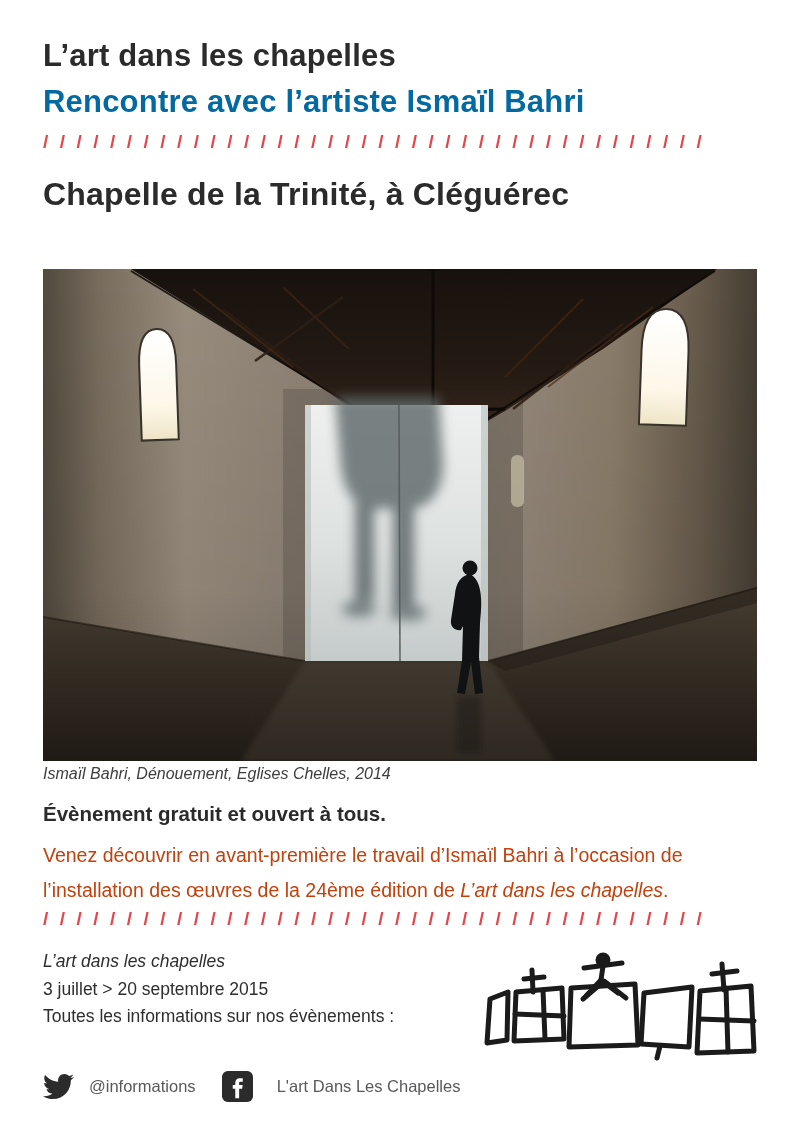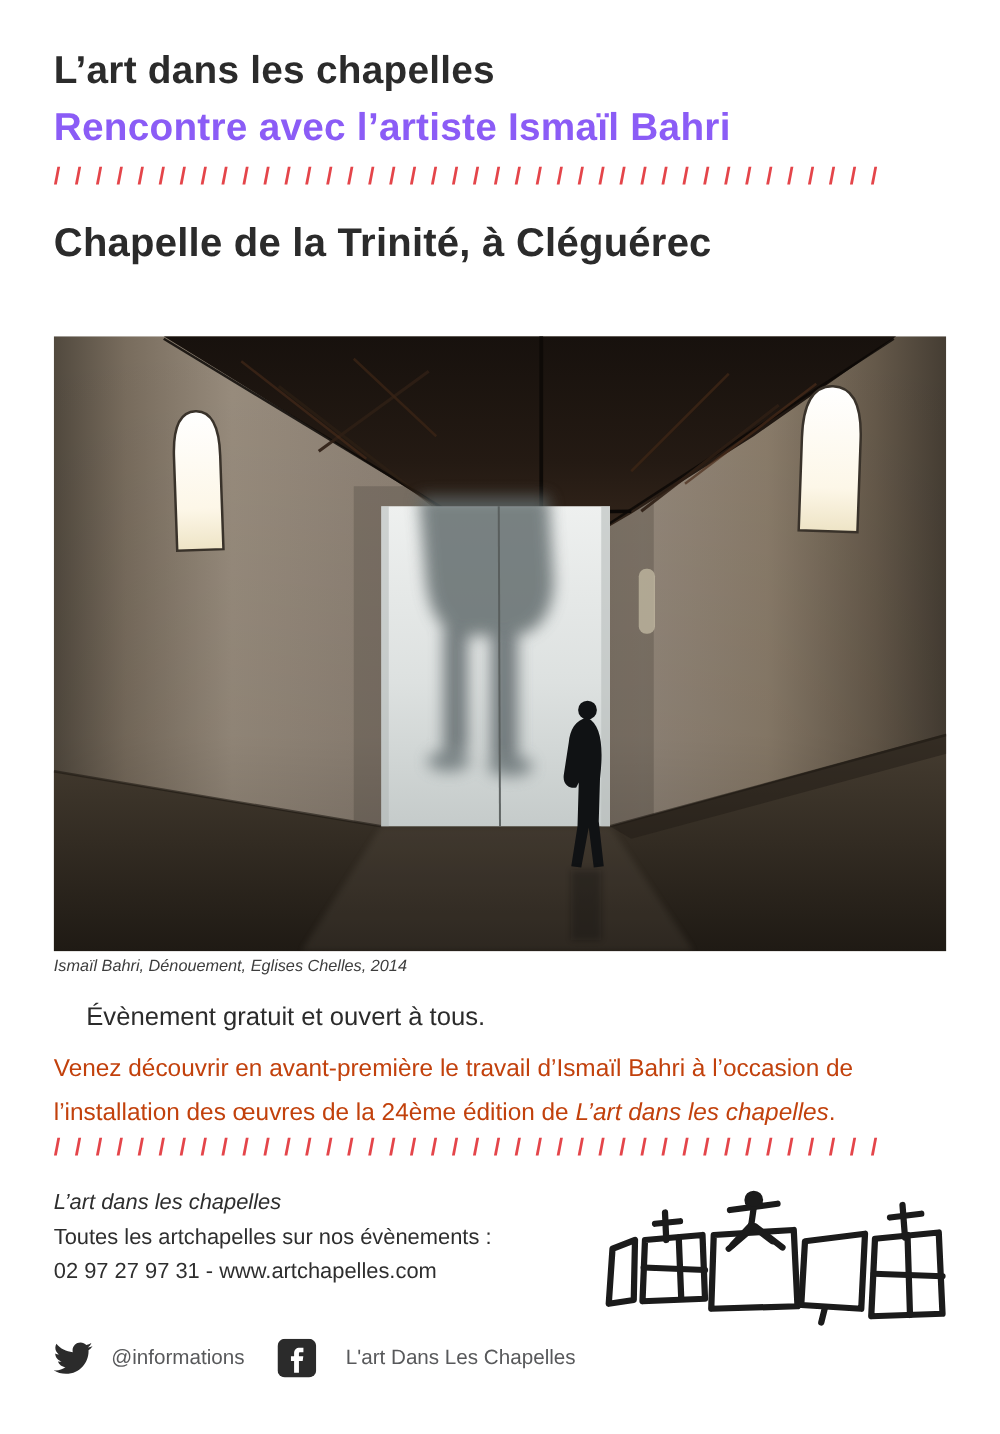--- a/index.html
+++ b/index.html
@@ -1,31 +1,31 @@
 <!DOCTYPE html>
 <html><head>
 <meta charset="utf-8">
 <style>
   html,body{margin:0;padding:0;background:#ffffff;}
   body{width:800px;height:1147px;font-family:"Liberation Sans",sans-serif;color:#2b2b2b;}
   .poster{position:relative;width:800px;height:1147px;background:#fff;overflow:hidden;}
   .abs{position:absolute;}
   .title{top:38px;left:43px;font-size:31px;font-weight:bold;letter-spacing:.2px;}
-  .subtitle{top:84px;left:43px;font-size:31px;font-weight:bold;color:#8b5cf6;letter-spacing:.2px;}
+  .subtitle{top:84px;left:43px;font-size:31px;font-weight:bold;color:#0369a1;letter-spacing:.2px;}
   .slashes{left:43px;width:718px;font-size:19px;font-weight:bold;color:#e4454a;
            letter-spacing:3.1px;white-space:nowrap;overflow:hidden;}
   .slashes.d1{top:131px;}
   .slashes.d2{top:908px;}
   .venue{left:43px;font-size:32px;font-weight:bold;letter-spacing:.2px;}
   .v1{top:176px;}
   .v2{top:215px;}
   .photo{top:269px;left:43px;width:714px;height:492px;line-height:0;}
   .photo svg{width:714px;height:492px;display:block;}
-  .caption{top:765px;left:43px;font-size:13px;font-style:italic;color:#3d3d3d;text-align:right;}
-  .note{top:802px;left:43px;font-size:20.5px;font-weight:normal;margin-left:26px;}
+  .caption{top:765px;left:43px;font-size:16px;font-style:italic;color:#3d3d3d;text-align:right;}
+  .note{top:802px;left:43px;font-size:20.5px;font-weight:bold;}
   .para{top:838px;left:43px;width:718px;font-size:19.5px;line-height:35px;color:#c2410c;}
   .para .it{font-style:italic;}
   .fblock{top:948px;left:43px;font-size:17.5px;line-height:27.5px;color:#2e2e2e;}
   .fblock .it{font-style:italic;}
   .logo{top:951px;left:483px;width:277px;height:118px;line-height:0;}
   .social{top:1066px;left:40px;height:40px;display:flex;align-items:center;font-size:16.5px;color:#58595b;}
   .social .handle{margin-left:12px;}
   .social .fb{margin-left:26px;}
   .social .fbname{margin-left:24px;}
 </style>
@@ -147,22 +147,22 @@
   <div class="abs caption">Ismaïl Bahri, Dénouement, Eglises Chelles, 2014</div>
 
   <div class="abs note">Évènement gratuit et ouvert à tous.</div>
 
   <div class="abs para"><span>Venez découvrir en avant-première le travail d’Ismaïl Bahri à l’occasion de l’installation des œuvres de la 24ème édition de </span><span class="it">L’art dans les chapelles</span><span>.</span></div>
 
   <div class="abs slashes d2">/ / / / / / / / / / / / / / / / / / / /  / / / / / / / / / / / / / / / / / / / /</div>
 
   <div class="abs fblock">
     <div class="it">L’art dans les chapelles</div>
-    <div>Toutes les artchapelles sur nos évènements :</div>
-    <div>02 97 27 97 31 - www.artchapelles.com</div>
+    <div>3 juillet &gt; 20 septembre 2015</div>
+    <div>Toutes les informations sur nos évènements :</div>
   </div>
 
   <div class="abs logo">
     <svg viewBox="0 0 277 118">
       <g fill="none" stroke="#1b1b1b" stroke-width="5" stroke-linecap="round" stroke-linejoin="round">
         <path d="M7,48 L25,41 L24,89 L4,92 Z"></path>
         <path d="M33,41 L79,37 L81,88 L31,90 Z"></path>
         <path d="M60,39 L62,88"></path>
         <path d="M32,63 L81,65"></path>
         <path d="M49,19 L50,41"></path>

